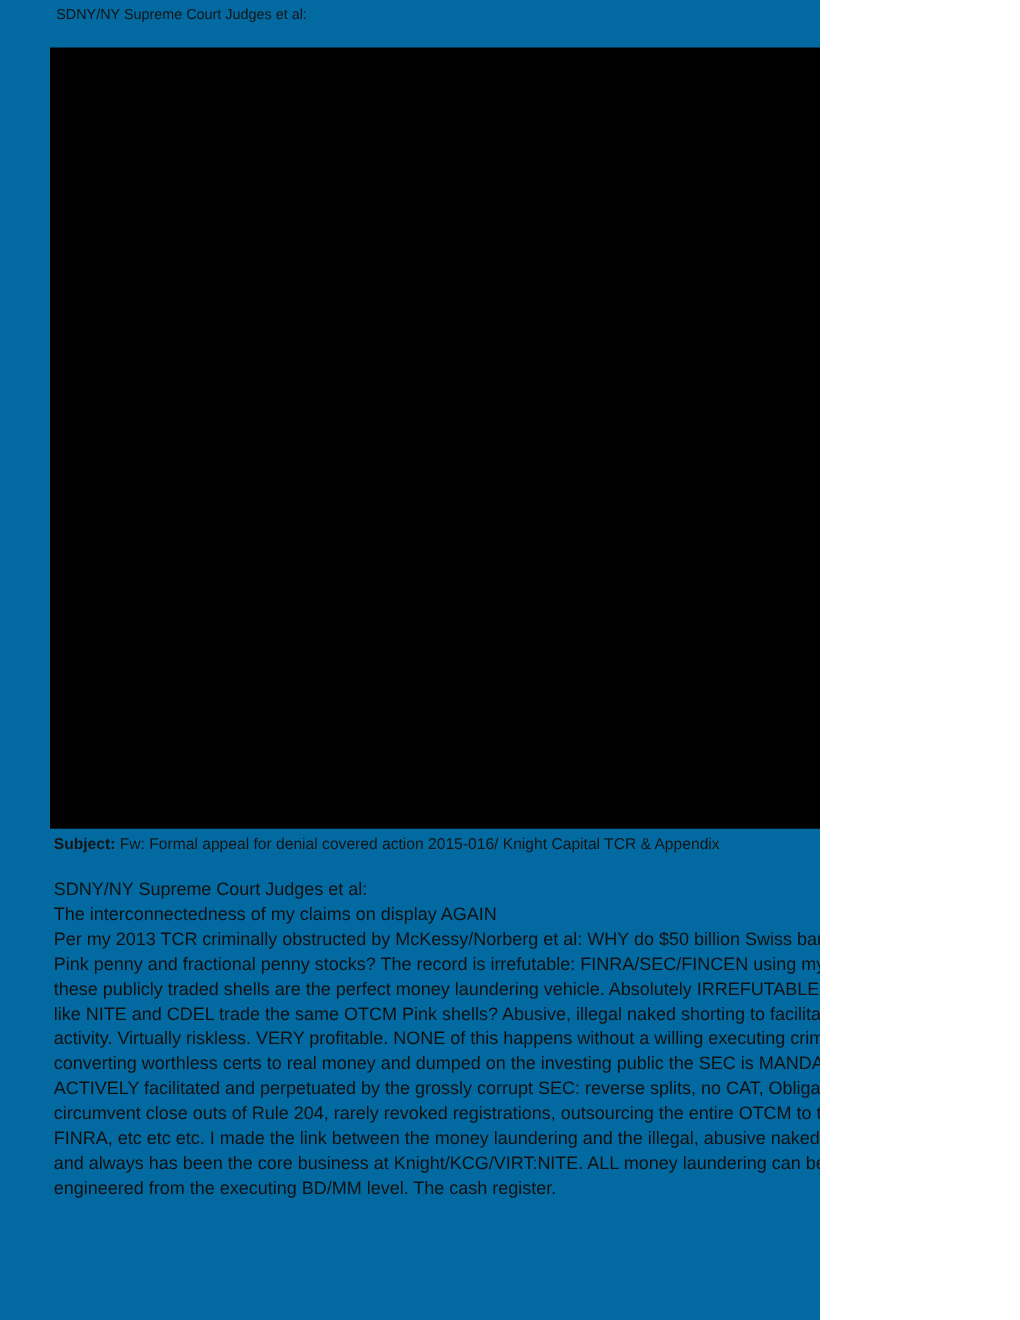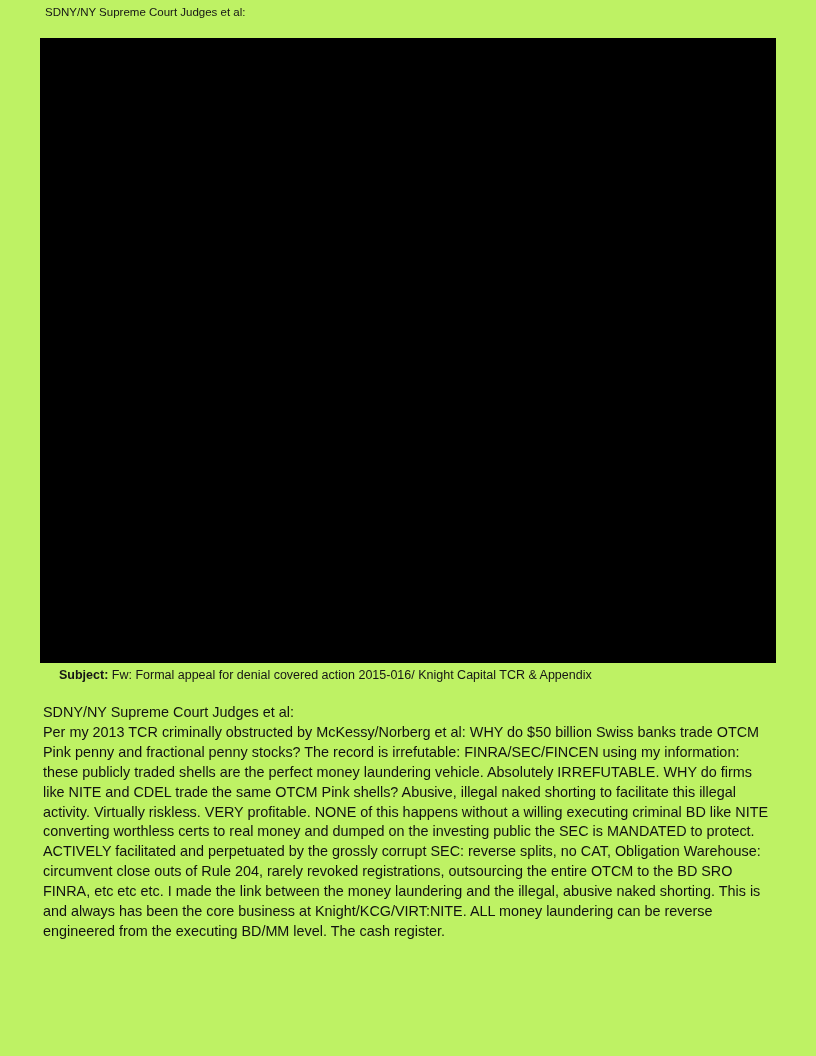--- a/index.html
+++ b/index.html
@@ -2,23 +2,23 @@
 <html><head>
 <meta charset="utf-8">
 <style>
   html, body {
     margin: 0;
     padding: 0;
     background: #ffffff;
   }
   .page {
     position: relative;
-    width: 816px;
+    width: 656px;
     height: 1056px;
-    background: #bef264;
+    background: #0369a1;
     font-family: "Liberation Sans", sans-serif;
     color: #000000;
     overflow: hidden;
   }
   .top-line {
     position: absolute;
     top: 5px;
     left: 45px;
     font-size: 11.5px;
     line-height: 14px;
@@ -37,21 +37,20 @@
     position: absolute;
     top: 667px;
     left: 43px;
     width: 733px;
     font-size: 12.5px;
     line-height: 16px;
     color: #151515;
   }
   .subject-label {
     font-weight: bold;
-    margin-left: 16px;
   }
   .body-text {
     position: absolute;
     top: 703px;
     left: 43px;
     width: 732px;
     font-size: 14.4px;
     line-height: 19.9px;
     color: #111111;
   }
@@ -68,16 +67,17 @@
   <div class="top-line">SDNY/NY Supreme Court Judges et al:</div>
 
   <div class="redaction-block"></div>
 
   <div class="subject-line">
     <span class="subject-label">Subject:</span><span> Fw: Formal appeal for denial covered action 2015-016/ Knight Capital TCR &amp; Appendix</span>
   </div>
 
   <div class="body-text">
     <p>SDNY/NY Supreme Court Judges et al:</p>
+    <p>The interconnectedness of my claims on display AGAIN</p>
     <p>Per my 2013 TCR criminally obstructed by McKessy/Norberg et al: WHY do $50 billion Swiss banks trade OTCM Pink penny and fractional penny stocks? The record is irrefutable: FINRA/SEC/FINCEN using my information: these publicly traded shells are the perfect money laundering vehicle. Absolutely IRREFUTABLE. WHY do firms like NITE and CDEL trade the same OTCM Pink shells? Abusive, illegal naked shorting to facilitate this illegal activity. Virtually riskless. VERY profitable. NONE of this happens without a willing executing criminal BD like NITE converting worthless certs to real money and dumped on the investing public the SEC is MANDATED to protect. ACTIVELY facilitated and perpetuated by the grossly corrupt SEC: reverse splits, no CAT, Obligation Warehouse: circumvent close outs of Rule 204, rarely revoked registrations, outsourcing the entire OTCM to the BD SRO FINRA, etc etc etc. I made the link between the money laundering and the illegal, abusive naked shorting. This is and always has been the core business at Knight/KCG/VIRT:NITE. ALL money laundering can be reverse engineered from the executing BD/MM level. The cash register.</p>
   </div>
 
 </div>
 
 </body></html>

